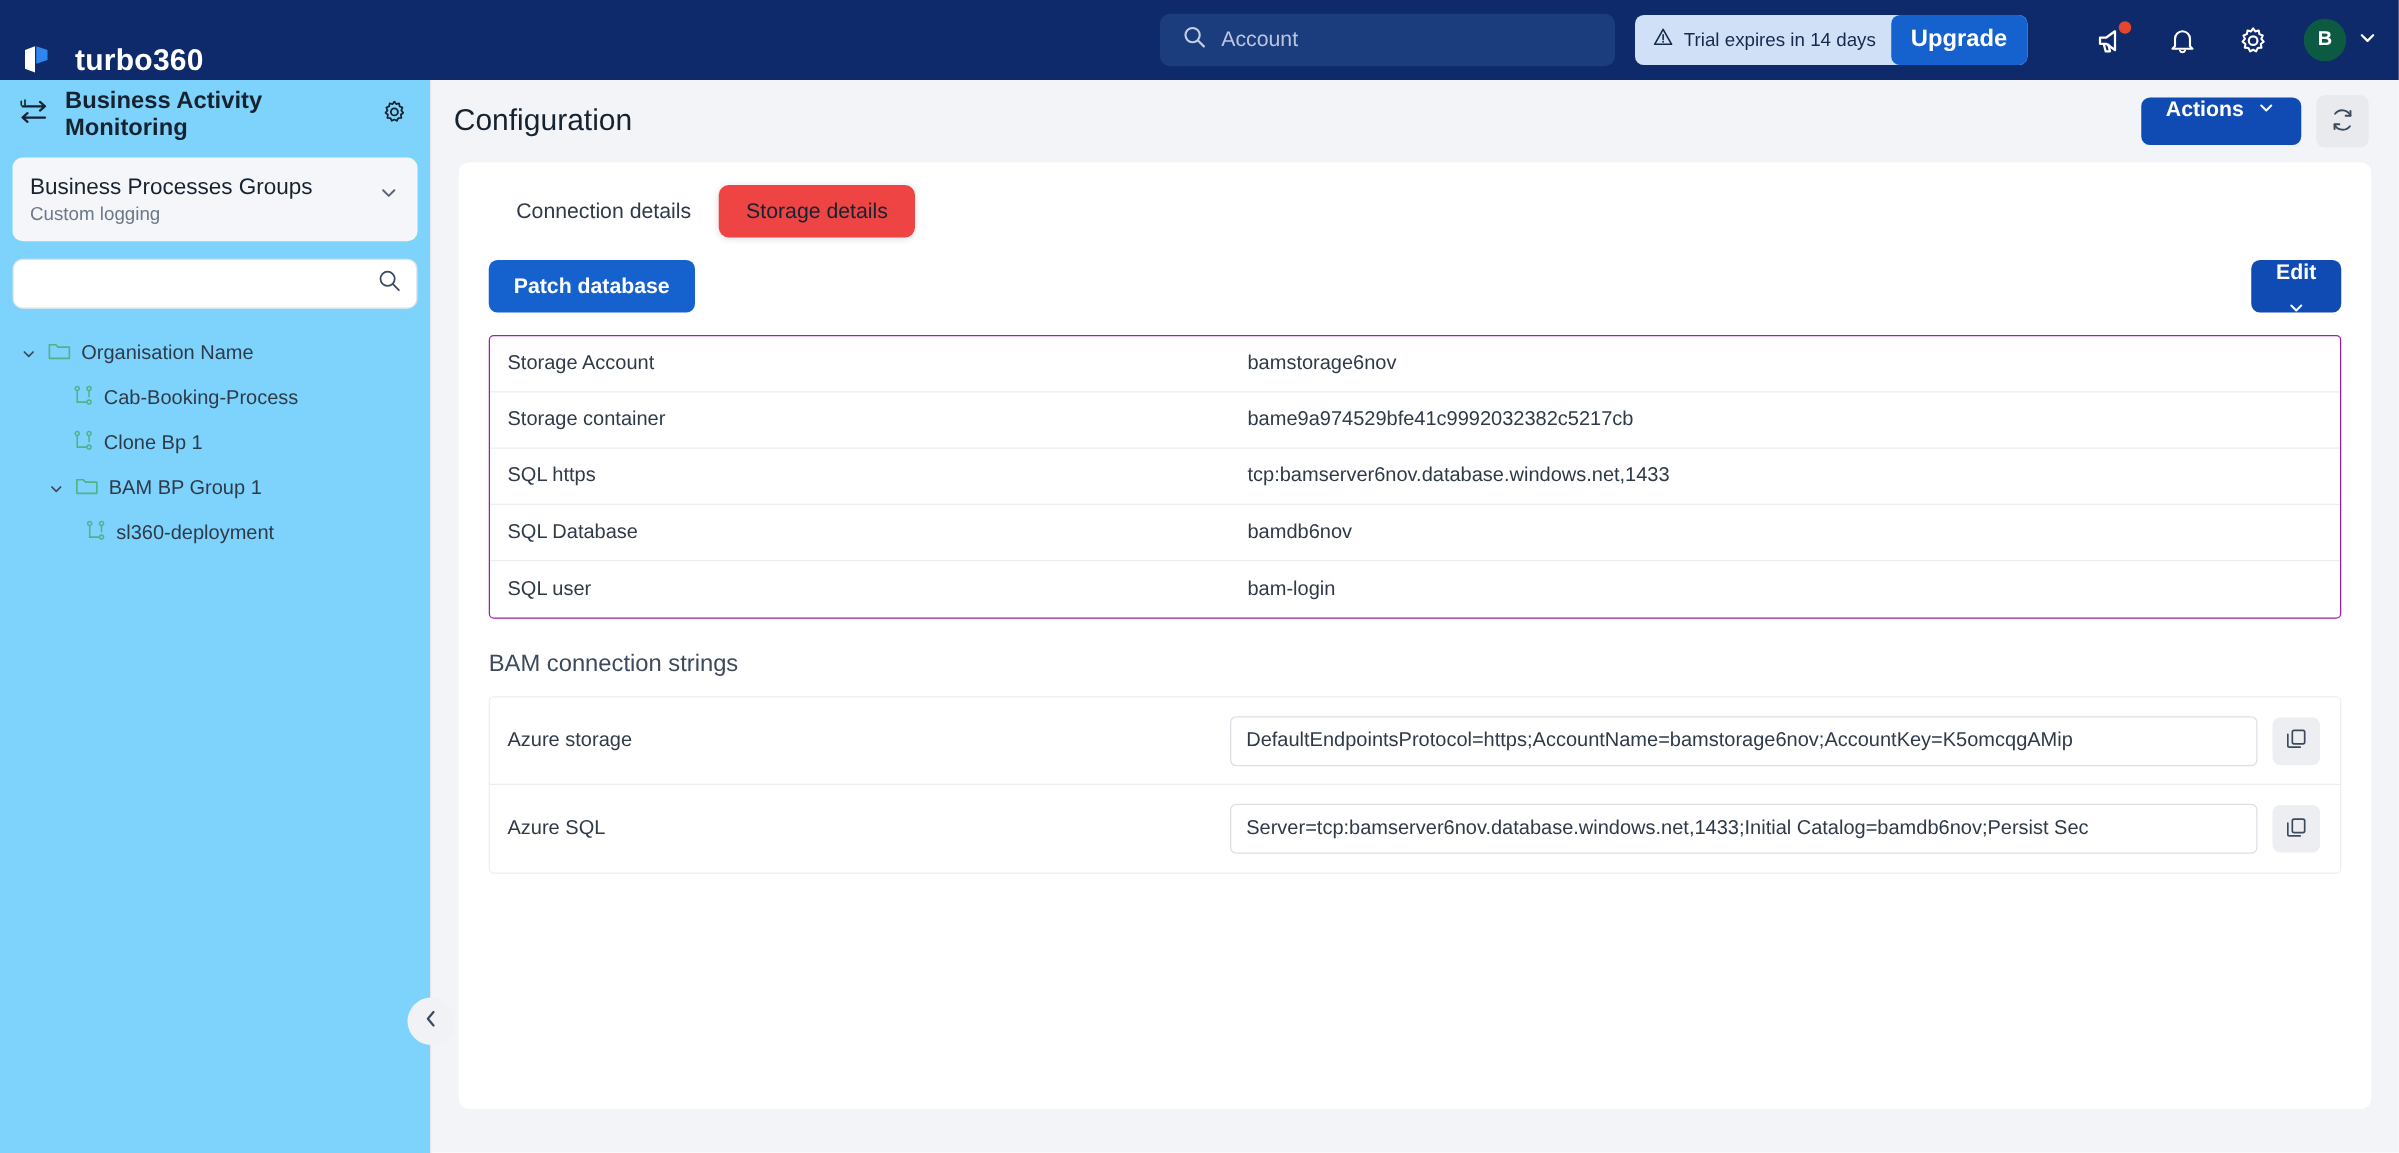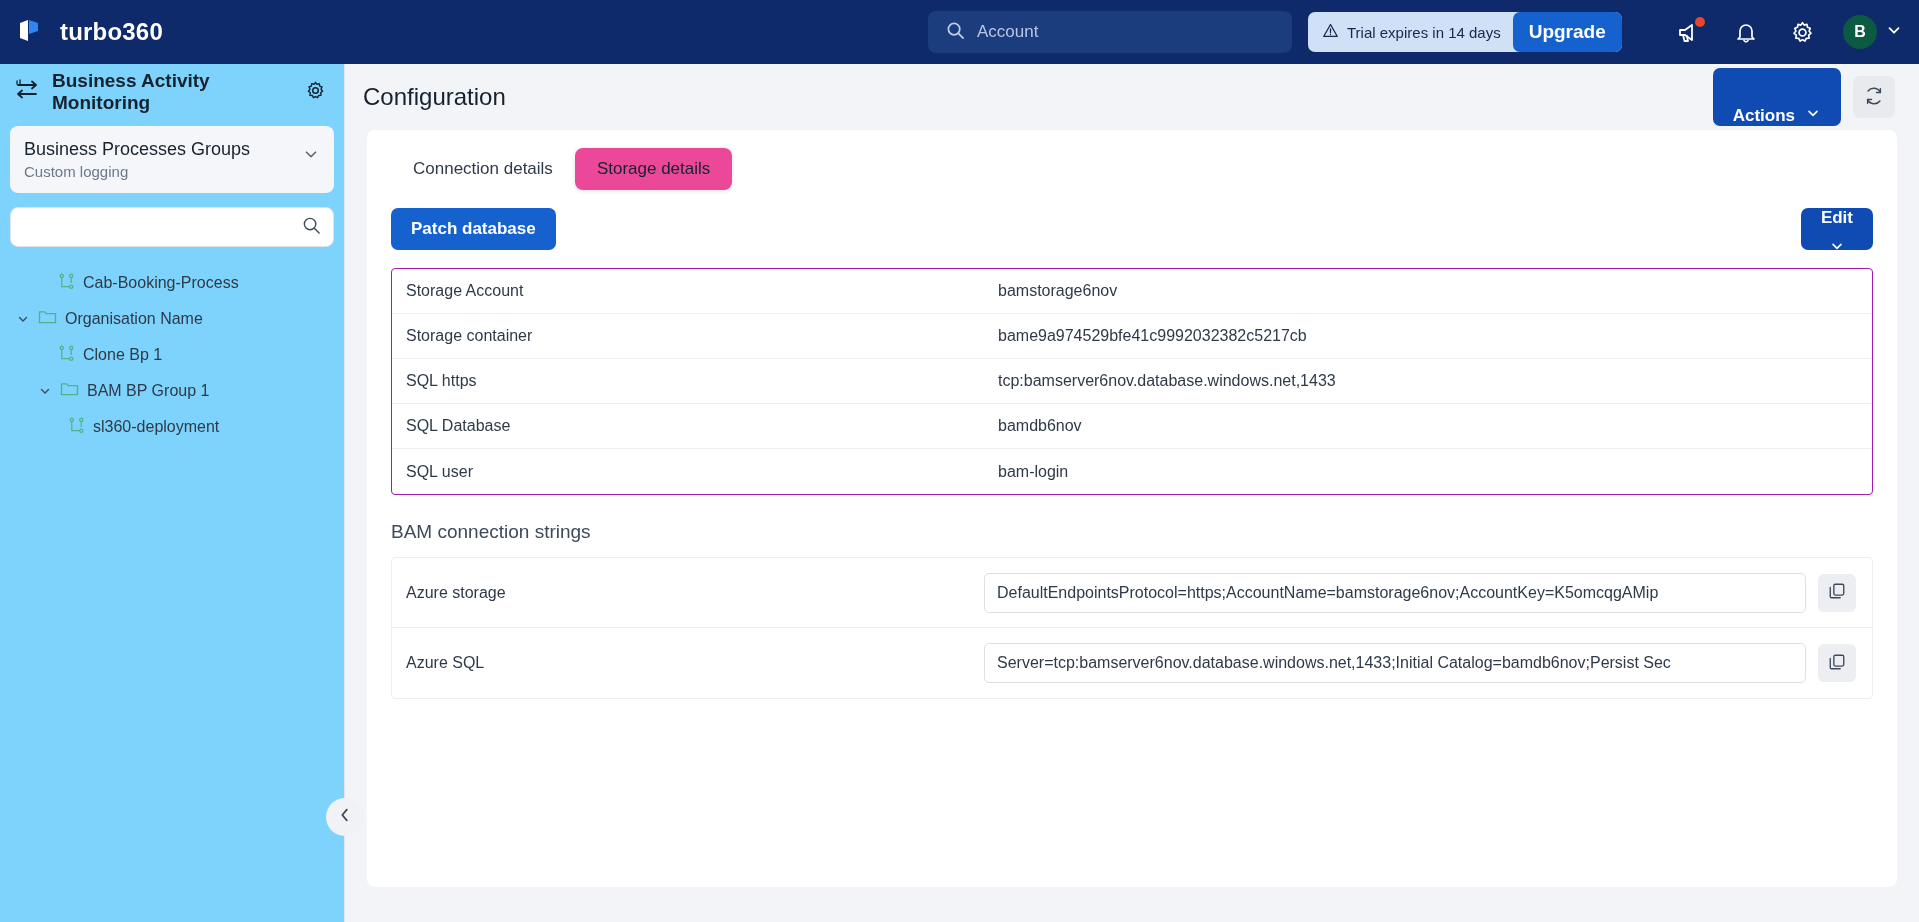--- a/index.html
+++ b/index.html
@@ -7,21 +7,21 @@
     width: 1919px; height: 922px;
     font-family: "Liberation Sans", sans-serif;
     background: #ffffff;
     overflow: hidden;
   }
 
   
   .topbar {
     position: absolute; top: 0; left: 0; width: 1919px; height: 64px;
     background: #0e2a6b;
-    display: flex; align-items: center;
+    display: flex; align-items: flex-end;
   }
   .brand { display: flex; align-items: center; gap: 14px; padding-left: 16px; width: 346px; }
   .logo-mark { width: 30px; height: 30px; position: relative; }
   .brand-name { color: #ffffff; font-size: 24px; font-weight: 700; letter-spacing: .2px; }
 
   .search-box {
     position: absolute; left: 928px; top: 11px; width: 364px; height: 42px;
     background: #1b3c7d; border-radius: 8px;
     display: flex; align-items: center; gap: 12px; padding: 0 18px;
     cursor: text;
@@ -98,41 +98,41 @@
 
   
   .main {
     position: absolute; top: 64px; left: 345px; width: 1574px; height: 858px;
     background: #f3f4f7;
   }
   .main-head { height: 66px; display: flex; align-items: center; padding: 0 24px 0 18px; }
   .page-title { font-size: 24px; color: #16222f; flex: 1; }
   .actions-btn {
     background: #0f4bb3; color: #fff; border: 0; border-radius: 7px;
-    height: 58px; padding: 0 20px; font-size: 17px; font-weight: 700;
-    display: flex; align-items: flex-end; gap: 10px; cursor: pointer;
+    height: 38px; padding: 0 20px; font-size: 17px; font-weight: 700;
+    display: flex; align-items: flex-start; gap: 10px; cursor: pointer;
     font-family: "Liberation Sans", sans-serif;
   }
   .refresh-btn {
     margin-left: 12px; width: 42px; height: 42px; border-radius: 7px;
     background: #e8eaee; border: 0; display: flex; align-items: center; justify-content: center;
     cursor: pointer;
   }
 
   .panel {
     position: absolute; left: 22px; top: 66px; width: 1530px; height: 757px;
     background: #fff; border-radius: 8px;
   }
   .tabs { display: flex; gap: 0; padding: 18px 0 0 24px; }
   .tab {
     height: 42px; padding: 0 22px; display: flex; align-items: center;
     font-size: 17px; color: #2f3a49; border-radius: 8px; cursor: pointer;
     background: transparent;
   }
-  .tab.active { background: #ec4899; color: #16222f; box-shadow: 0 1px 5px rgba(15,30,60,.14); }
+  .tab.active { background: #ef4444; color: #16222f; box-shadow: 0 1px 5px rgba(15,30,60,.14); }
 
   .btn-row { display: flex; align-items: center; padding: 18px 24px 0 24px; }
   .patch-btn {
     background: #1562cf; color: #fff; border: 0; border-radius: 7px;
     height: 42px; padding: 0 20px; font-size: 17px; font-weight: 700; cursor: pointer;
     font-family: "Liberation Sans", sans-serif;
   }
   .edit-btn {
     margin-left: auto; background: #0f4bb3; color: #fff; border: 0; border-radius: 7px;
     height: 42px; padding: 0 20px; font-size: 17px; font-weight: 700;
@@ -267,45 +267,45 @@
     <span>
       <svg width="19" height="19" viewBox="0 0 20 20" fill="none">
         <circle cx="8.5" cy="8.5" r="6" stroke="#3d4a5c" stroke-width="1.5"></circle>
         <line x1="13" y1="13" x2="18" y2="18" stroke="#3d4a5c" stroke-width="1.5" stroke-linecap="round"></line>
       </svg>
     </span>
   </div>
 
   <div class="tree">
 
+    <div class="tree-node level0">
+      <span class="chev">
+        <svg width="14" height="14" viewBox="0 0 20 20" fill="none">
+          <path d="M5 8 L10 13 L15 8" stroke="#3d4a5c" stroke-width="2" stroke-linecap="round" stroke-linejoin="round"></path>
+        </svg>
+      </span>
+      <span>
+        <svg width="19" height="16" viewBox="0 0 20 17" fill="none">
+          <path d="M1.5 14.5 L1.5 3 L7 3 L8.8 5 L18.5 5 L18.5 14.5 Z" stroke="#4eb488" stroke-width="1.4" stroke-linejoin="round"></path>
+        </svg>
+      </span>
+      <span class="label">Organisation Name</span>
+    </div>
+
     <div class="tree-node level1">
       <span>
         <svg width="17" height="17" viewBox="0 0 18 18" fill="none">
           <circle cx="4" cy="3" r="1.7" stroke="#4eb488" stroke-width="1.3"></circle>
           <circle cx="14" cy="3" r="1.7" stroke="#4eb488" stroke-width="1.3"></circle>
           <circle cx="14" cy="14.5" r="1.7" stroke="#4eb488" stroke-width="1.3"></circle>
           <path d="M4 5 L4 14.5 L11.5 14.5" stroke="#4eb488" stroke-width="1.3" stroke-linecap="round"></path>
           <path d="M14 5 L14 10" stroke="#4eb488" stroke-width="1.3" stroke-linecap="round"></path>
         </svg>
       </span>
       <span class="label">Cab-Booking-Process</span>
-    </div>
-
-    <div class="tree-node level0">
-      <span class="chev">
-        <svg width="14" height="14" viewBox="0 0 20 20" fill="none">
-          <path d="M5 8 L10 13 L15 8" stroke="#3d4a5c" stroke-width="2" stroke-linecap="round" stroke-linejoin="round"></path>
-        </svg>
-      </span>
-      <span>
-        <svg width="19" height="16" viewBox="0 0 20 17" fill="none">
-          <path d="M1.5 14.5 L1.5 3 L7 3 L8.8 5 L18.5 5 L18.5 14.5 Z" stroke="#4eb488" stroke-width="1.4" stroke-linejoin="round"></path>
-        </svg>
-      </span>
-      <span class="label">Organisation Name</span>
     </div>
 
     <div class="tree-node level1">
       <span>
         <svg width="17" height="17" viewBox="0 0 18 18" fill="none">
           <circle cx="4" cy="3" r="1.7" stroke="#4eb488" stroke-width="1.3"></circle>
           <circle cx="14" cy="3" r="1.7" stroke="#4eb488" stroke-width="1.3"></circle>
           <circle cx="14" cy="14.5" r="1.7" stroke="#4eb488" stroke-width="1.3"></circle>
           <path d="M4 5 L4 14.5 L11.5 14.5" stroke="#4eb488" stroke-width="1.3" stroke-linecap="round"></path>
           <path d="M14 5 L14 10" stroke="#4eb488" stroke-width="1.3" stroke-linecap="round"></path>

